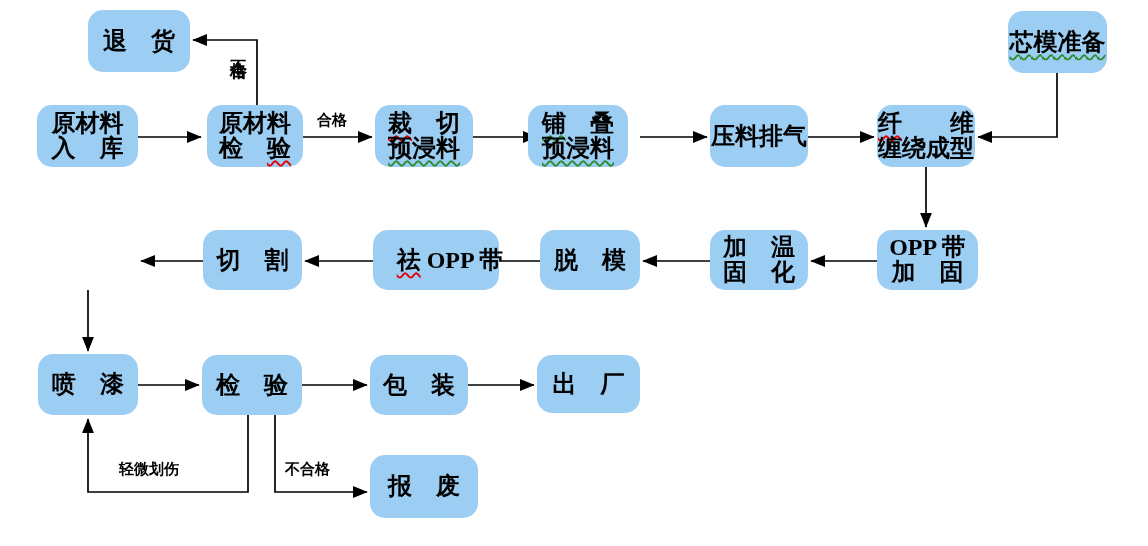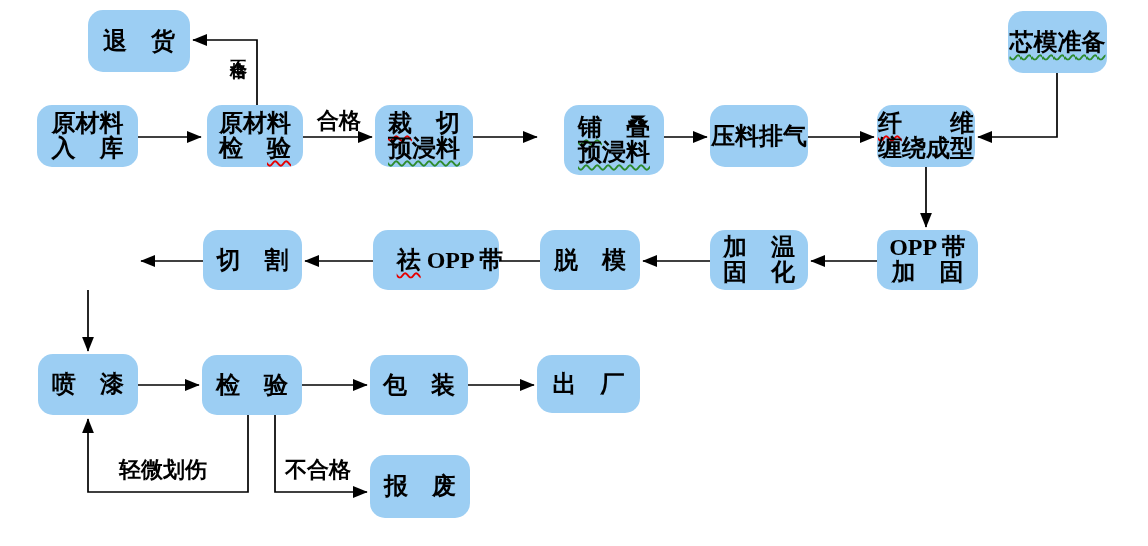--- a/index.html
+++ b/index.html
@@ -44,21 +44,21 @@
     font-weight: bold;
     font-size: 24px;
     line-height: 25px;
     text-align: center;
     white-space: pre;
   }
   .edge-label {
     position: absolute;
     color: var(--text);
     font-weight: bold;
-    font-size: 22px;
+    font-size: 15px;
     line-height: 19px;
     white-space: pre;
   }
   .vlabel {
     writing-mode: vertical-rl;
     text-orientation: upright;
     font-size: 17px;
     line-height: 20px;
     letter-spacing: 1px;
   }
@@ -117,21 +117,21 @@
     <div>入　库</div>
   </div>
   <div class="node" style="left:207px; top:105px; width:96px; height:62px;">
     <div>原材料</div>
     <div><span>检　</span><span class="sqr">验</span></div>
   </div>
   <div class="node" style="left:375px; top:105px; width:98px; height:62px;">
     <div><span class="sqr">裁</span><span>　切</span></div>
     <div><span class="sqg">预浸料</span></div>
   </div>
-  <div class="node" style="left:564px; top:105px; width:100px; height:70px;">
+  <div class="node" style="left:528px; top:105px; width:100px; height:62px;">
     <div><span class="sqg">铺</span><span>　叠</span></div>
     <div><span class="sqg">预浸料</span></div>
   </div>
   <div class="node" style="left:710px; top:105px; width:98px; height:62px;">
     <div>压料排气</div>
   </div>
   <div class="node" style="left:877px; top:105px; width:98px; height:62px;">
     <div><span class="sqr">纤</span><span>　　维</span></div>
     <div>缠绕成型</div>
   </div>
@@ -160,21 +160,21 @@
   <div class="node" style="left:202px; top:355px; width:100px; height:60px;">
     <div>检　验</div>
   </div>
   <div class="node" style="left:370px; top:355px; width:98px; height:60px;">
     <div>包　装</div>
   </div>
   <div class="node" style="left:537px; top:355px; width:103px; height:58px;">
     <div>出　厂</div>
   </div>
 
-  <div class="node" style="left:370px; top:455px; width:100px; height:63px;">
+  <div class="node" style="left:370px; top:455px; width:108px; height:63px;">
     <div>报　废</div>
   </div>
 
   <div class="edge-label" style="left:317px; top:111px;">合格</div>
   <div class="edge-label vlabel" style="left:228px; top:46px;">不合格</div>
   <div class="edge-label" style="left:119px; top:460px;">轻微划伤</div>
   <div class="edge-label" style="left:285px; top:460px;">不合格</div>
 
 </div>
 

